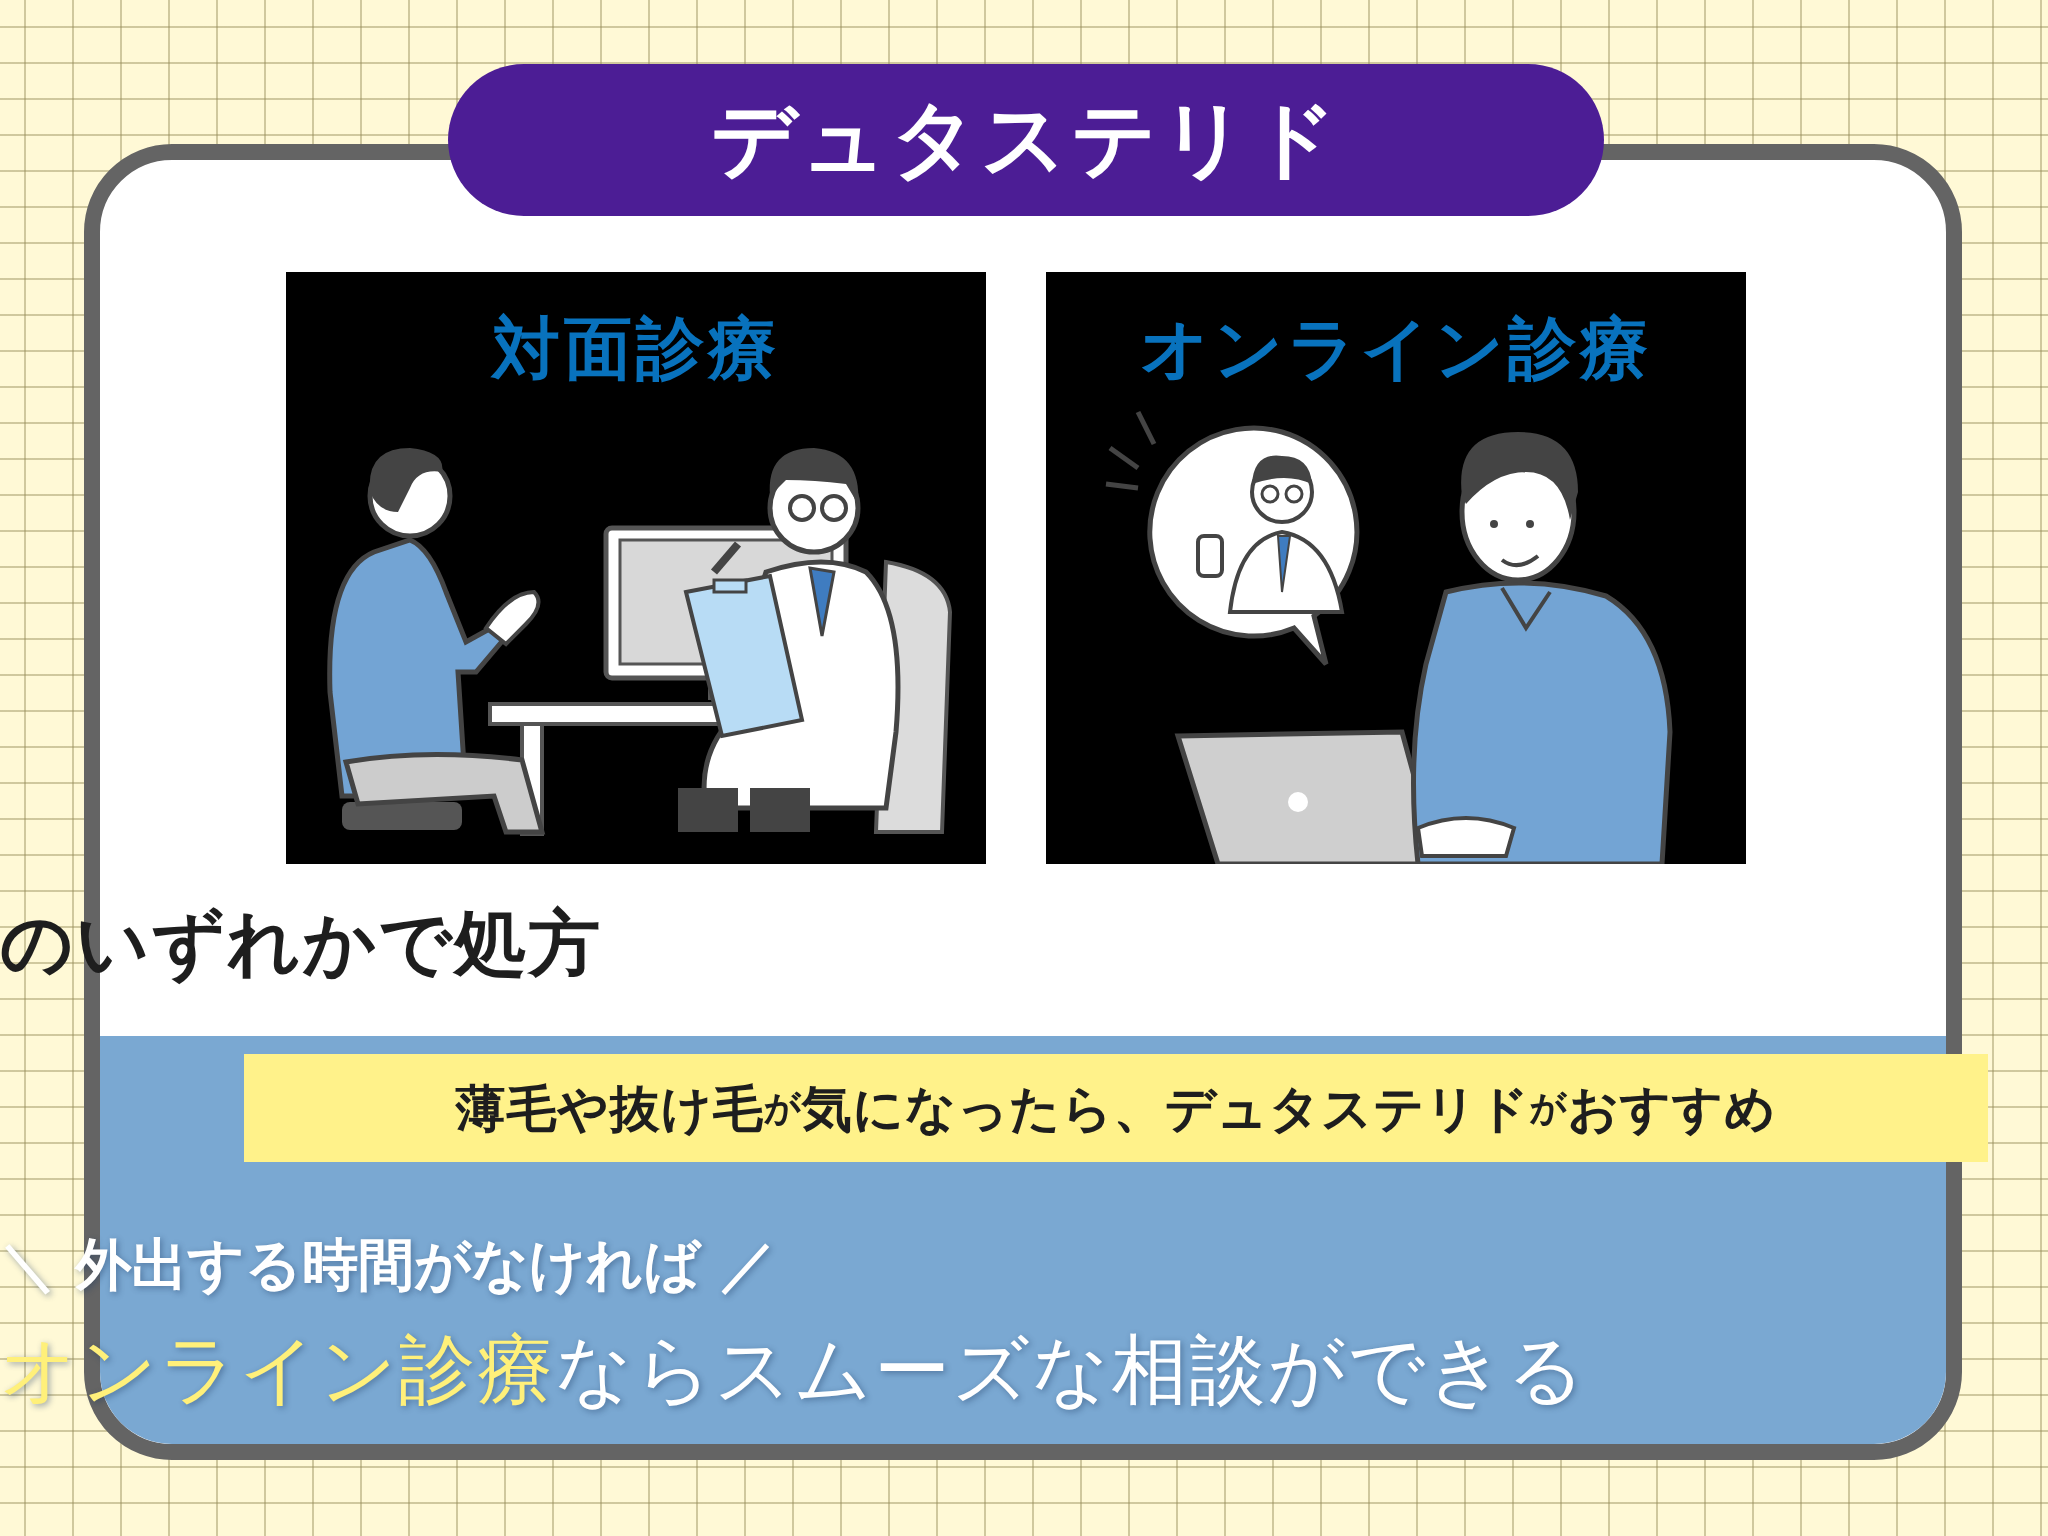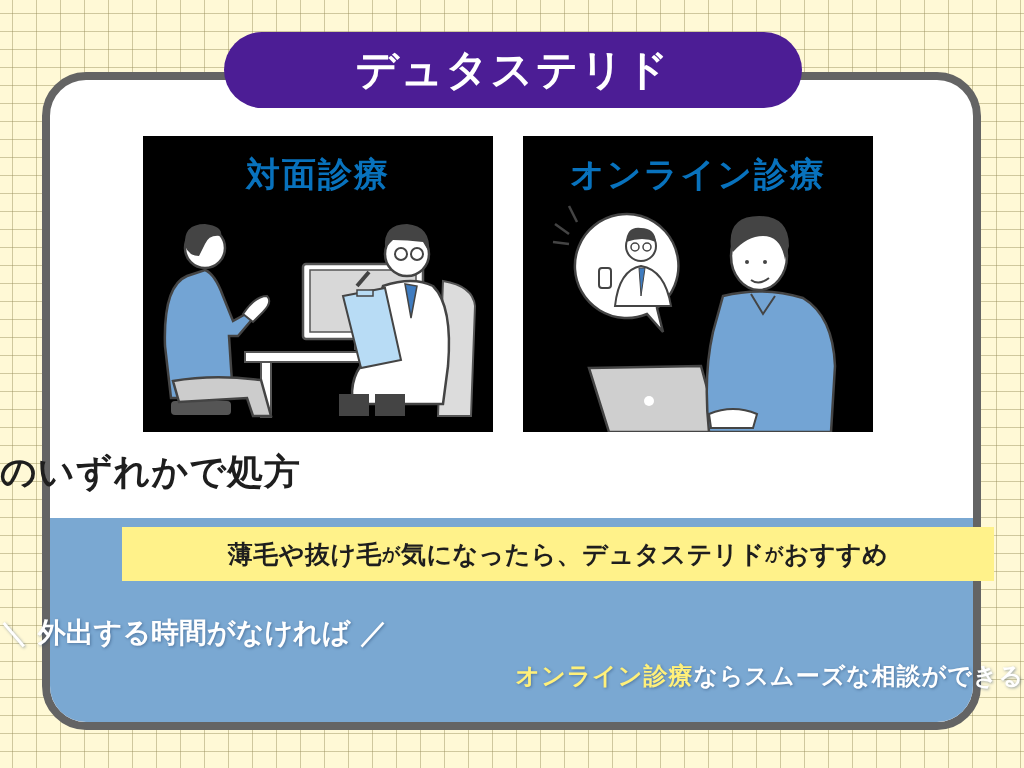--- a/index.html
+++ b/index.html
@@ -51,22 +51,22 @@
       display: flex; align-items: center; justify-content: center;
       font-size: 25px; font-weight: bold; color: #1e1e1e; letter-spacing: 0.5px; margin-left: 48px;
     }
     .banner .small { font-size: 18px; }
     .caption1 {
       position: absolute; left: 0; right: 0; top: 614px; text-align: left;
       color: #ffffff; font-size: 28px; font-weight: bold;
       text-shadow: 1px 1px 3px rgba(30,60,100,0.45);
     }
     .caption2 {
-      position: absolute; left: 0; right: 0; top: 660px; text-align: right;
-      color: #ffffff; font-size: 24px; font-weight: bold; letter-spacing: 1px;
+      position: absolute; left: 0; right: 0; top: 660px; text-align: left;
+      color: #ffffff; font-size: 38px; font-weight: normal; letter-spacing: 1px;
       text-shadow: 1px 1px 3px rgba(30,60,100,0.45);
     }
     .caption2 .hl { color: #fff07a; }
   </style>
 </head>
 <body>
 
 <div class="card">
   <div class="card-bottom"></div>
 </div>

